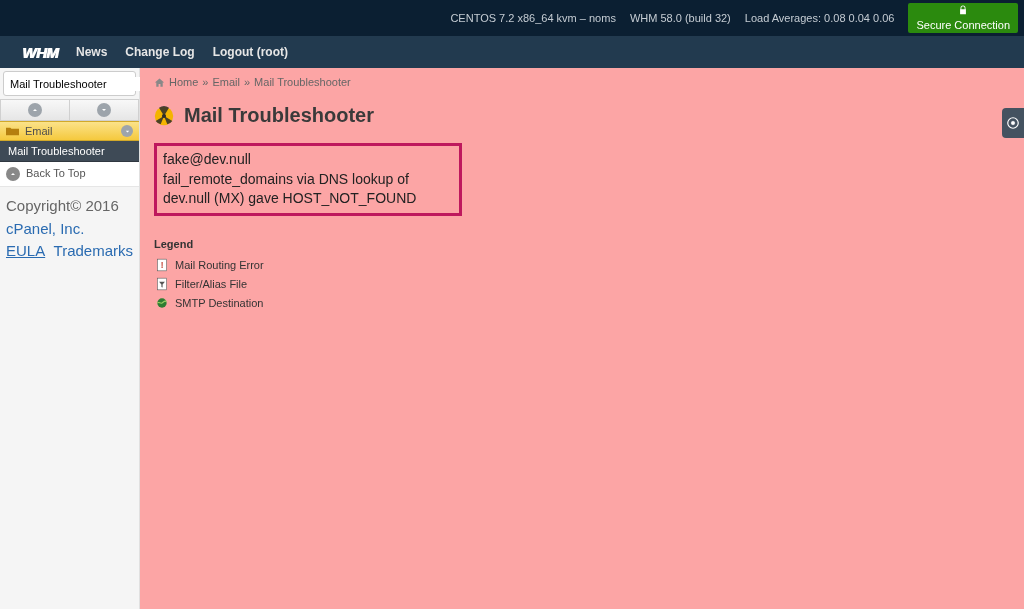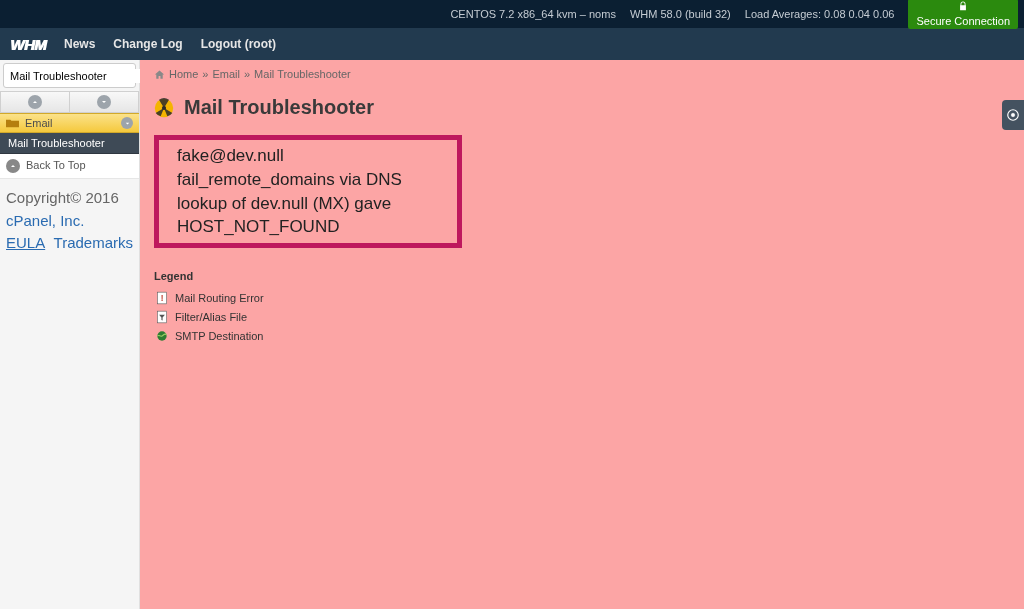--- a/index.html
+++ b/index.html
@@ -8,21 +8,21 @@
       font-size: 12px;
       background: #fff;
       color: #333;
       width: 1024px;
       height: 609px;
       overflow: hidden;
       position: relative;
     }
     
     .topbar {
-      height: 28px;
+      height: 36px;
       background: #0b1f32;
       color: #c5ccd3;
       font-size: 11px;
       display: flex;
       justify-content: flex-end;
       align-items: center;
       padding: 0 6px;
       gap: 14px;
     }
     .topbar span { white-space: nowrap; }
@@ -39,21 +39,21 @@
     }
     .secure-conn svg { width: 10px; height: 10px; fill: #fff; }
 
     
     .navbar {
       height: 32px;
       background: #223a4f;
       color: #fff;
       display: flex;
       align-items: center;
-      padding: 0 10px;
+      padding: 0 22px;
       gap: 18px;
     }
     .logo {
       font-family: Arial Black, Arial, sans-serif;
       font-weight: 900;
       font-style: italic;
       font-size: 15px;
       letter-spacing: -0.5px;
       text-shadow: 1px 0 0 #fff;
     }
@@ -205,23 +205,23 @@
       width:20px;height:20px;
       display:flex;align-items:center;justify-content:center;
     }
     .page-header h1 {
       font-size: 20px;
       color: #3a3a3a;
       font-weight: 700;
     }
     .result-box {
       margin: 6px 14px;
-      border: 5px solid #be185d;
-      padding: 4px 18px;
-      font-size: 17px;
+      border: 3px solid #be185d;
+      padding: 4px 6px;
+      font-size: 14px;
       color: #222;
       line-height: 1.4;
       width: 308px;
     }
     .legend {
       margin: 22px 14px 0;
     }
     .legend h4 {
       font-size: 11px;
       font-weight: 700;

